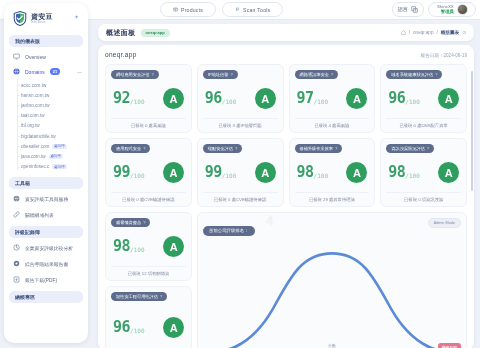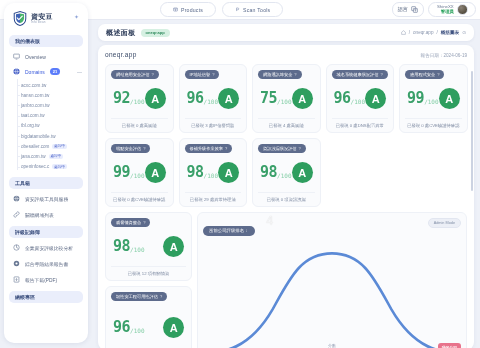--- a/index.html
+++ b/index.html
@@ -118,21 +118,21 @@
   .panel {
     position: relative; margin: 4px 6px 0 6px; height: 305px;
     background: #fff; border-radius: 8px; box-shadow: 0 1px 4px rgba(40,60,110,.07);
     padding: 6px 7px 0 7px; overflow: hidden;
   }
   .panel-head { display: flex; align-items: baseline; }
   .panel-title { font-size: 6.5px; color: #3a4a68; letter-spacing: .3px; }
   .panel-date { margin-left: auto; font-size: 4.6px; color: #96a1b6; }
 
   .grid {
-    display: grid; grid-template-columns: repeat(5, 1fr); gap: 5px;
+    display: grid; grid-template-columns: repeat(4, 1fr); gap: 5px;
     margin-top: 6px;
   }
   .card {
     background: #fafbfd; border: 1px solid #eef1f7; border-radius: 6px;
     height: 69px; padding: 5px 5px 0 5px; position: relative;
     display: flex; flex-direction: column;
   }
   .card-tag {
     background: #5d6b8c; color: #fff; border-radius: 7px;
     font-size: 4.2px; padding: 2px 5px; align-self: flex-start;
@@ -435,21 +435,21 @@
           <div class="card-foot">已發現 3 處IP信譽問題</div>
         </div>
 
         <div class="card">
           <div class="card-tag">
               <span>網路通訊埠安全</span>
               <span class="q">?</span>
             </div>
           <div class="card-body">
             <span class="score-wrap">
-                <span class="score-num">75</span>
+                <span class="score-num">97</span>
                 <span class="score-den">/100</span>
               </span>
             <span class="grade">A</span>
           </div>
           <div class="card-foot">已發現 4 處高風險</div>
         </div>
 
         <div class="card">
           <div class="card-tag">
               <span>域名系統健康狀況評估</span>

